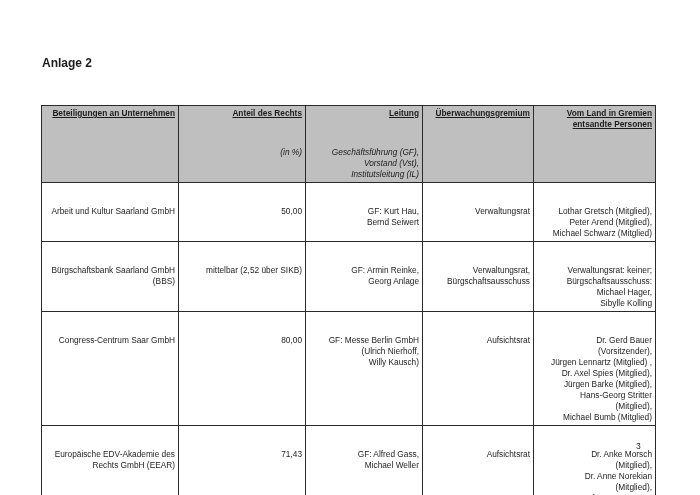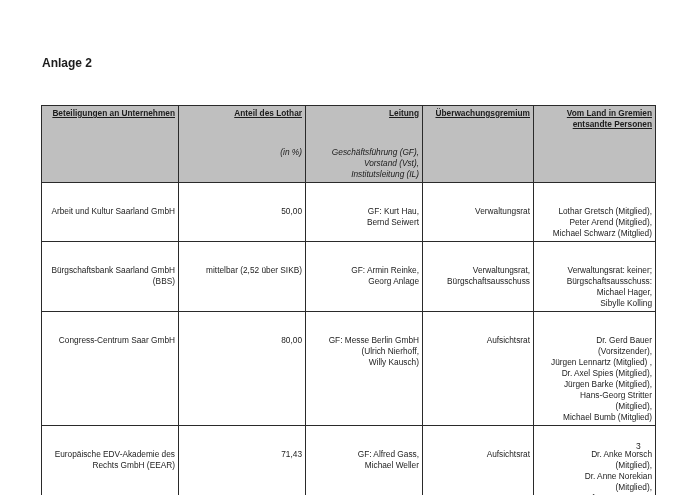--- a/index.html
+++ b/index.html
@@ -80,21 +80,21 @@
       <col style="width:117px">
       <col style="width:111px">
       <col style="width:122px">
     </colgroup>
     <thead>
       <tr style="height:73px">
         <th>
           <div class="hdr-title">Beteiligungen an Unternehmen</div>
         </th>
         <th>
-          <div class="hdr-title">Anteil des Lothar</div>
+          <div class="hdr-title">Anteil des Rechts</div>
           <div class="hdr-sub">(in %)</div>
         </th>
         <th>
           <div class="hdr-title">Leitung</div>
           <div class="hdr-sub">Geschäftsführung (GF),
 Vorstand (Vst),
 Institutsleitung (IL)</div>
         </th>
         <th>
           <div class="hdr-title">Überwachungsgremium</div>

